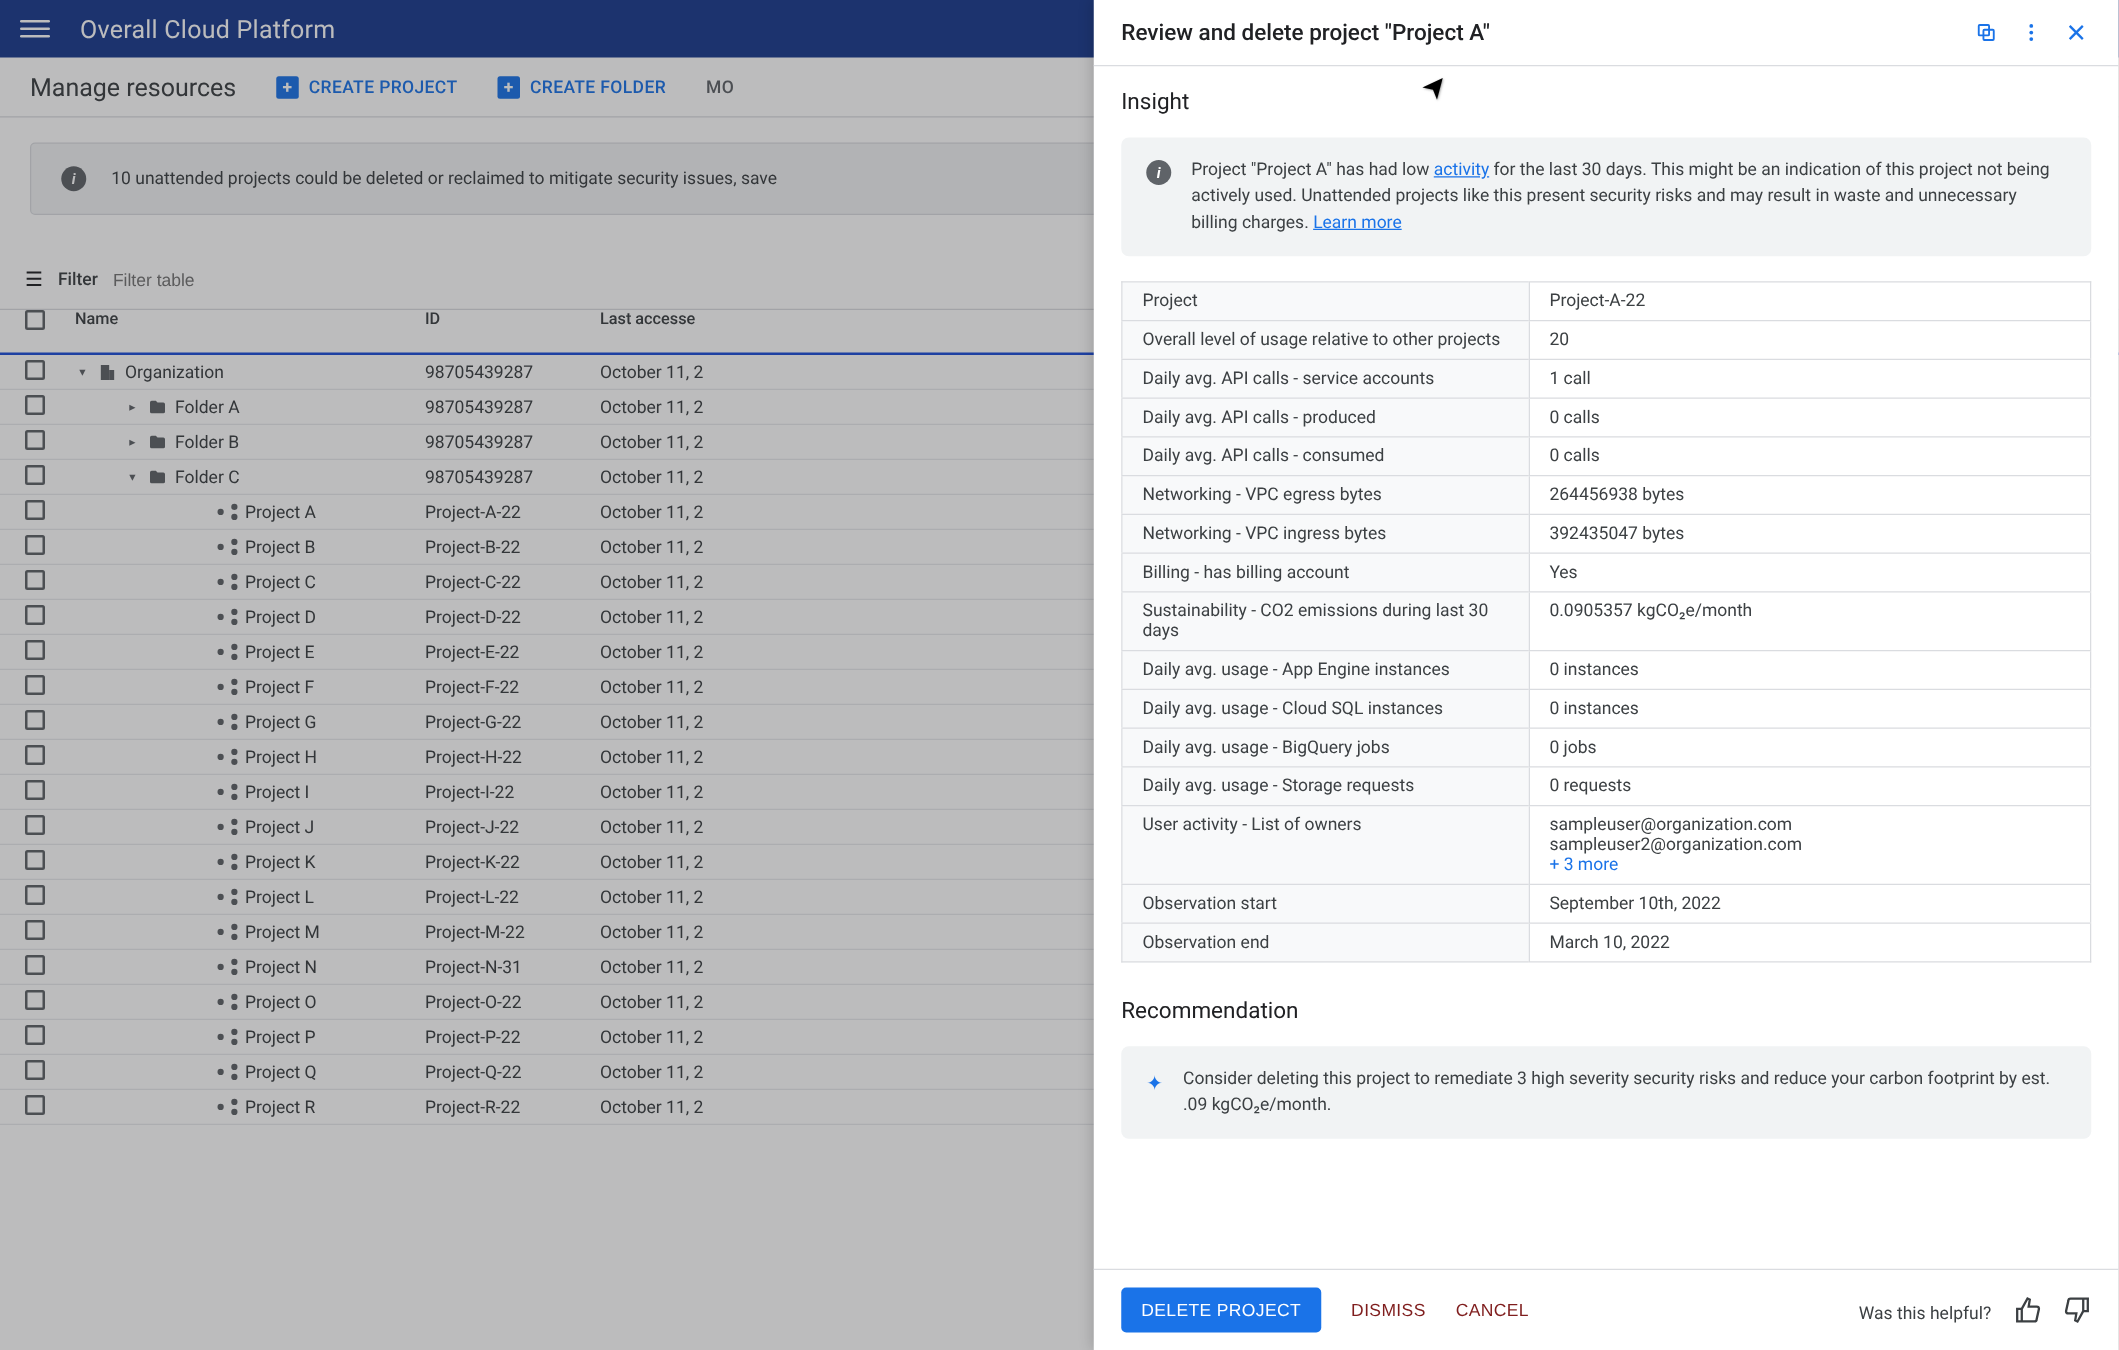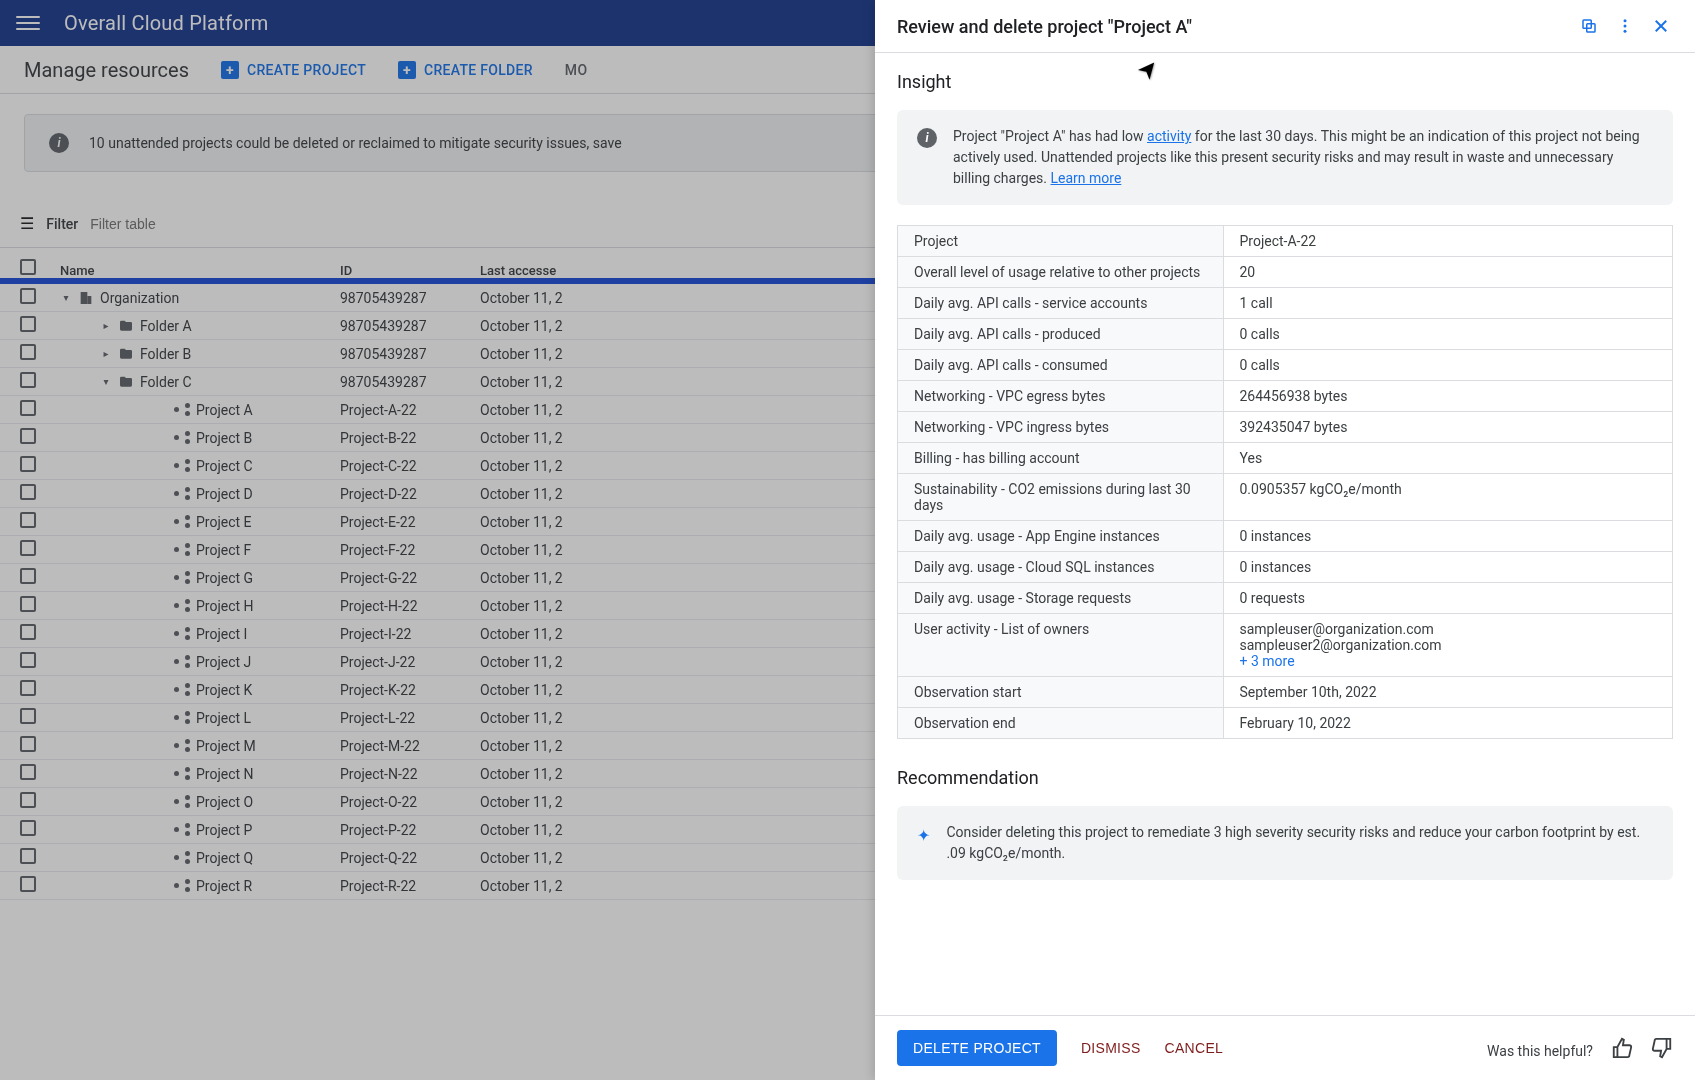--- a/index.html
+++ b/index.html
@@ -22,21 +22,21 @@
 .banner{background:#f1f3f4;border:1px solid #dadce0;border-radius:4px;padding:18px 24px;display:flex;align-items:center;gap:20px;color:#3c4043;}
 .info-circle{width:20px;height:20px;border-radius:50%;background:#5f6368;color:#fff;display:flex;align-items:center;justify-content:center;font-size:12px;font-style:italic;font-weight:700;}
 
 
 .filter-row{display:flex;align-items:center;gap:12px;padding:14px 20px;border-bottom:1px solid #dadce0;margin-top:28px;}
 .filter-icon{font-size:16px;}
 .filter-label{font-weight:500;color:#3c4043;}
 .filter-input{border:none;outline:none;font-size:14px;color:#5f6368;background:transparent;min-width:200px;}
 
 
-.thead{display:flex;align-items:flex-end;padding:0 20px;height:36px;border-bottom:6px solid #1d4ed8;font-weight:500;color:#3c4043;font-size:13px;}
+.thead{display:flex;align-items:flex-start;padding:0 20px;height:36px;border-bottom:2px solid #1d4ed8;font-weight:500;color:#3c4043;font-size:13px;}
 .col-check{width:40px;}
 .col-name{width:280px;}
 .col-id{width:140px;}
 .col-last{flex:1;}
 .chk{width:16px;height:16px;border:2px solid #5f6368;border-radius:2px;display:inline-block;}
 .trow{display:flex;align-items:center;padding:0 20px;height:28px;border-bottom:1px solid #e8eaed;font-size:14px;color:#3c4043;}
 .tree-cell{display:flex;align-items:center;gap:6px;}
 .caret{width:12px;display:inline-block;text-align:center;font-size:10px;color:#5f6368;}
 .node-icon{width:16px;height:16px;display:inline-flex;align-items:center;justify-content:center;font-size:12px;}
 .proj-icon{position:relative;width:16px;height:16px;}
@@ -376,21 +376,21 @@
       <div class="col-check"><span class="chk"></span></div>
       <div class="col-name">
         <div class="tree-cell" style="padding-left:96px">
           <span class="caret"></span>
           <span class="node-icon">
             <span class="proj-icon"></span>
           </span>
           <span>Project N</span>
         </div>
       </div>
-      <div class="col-id">Project-N-22</div>
+      <div class="col-id">Project-N-31</div>
       <div class="col-last">October 11, 2</div>
     </div>
     <div class="trow">
       <div class="col-check"><span class="chk"></span></div>
       <div class="col-name">
         <div class="tree-cell" style="padding-left:96px">
           <span class="caret"></span>
           <span class="node-icon">
             <span class="proj-icon"></span>
           </span>
@@ -519,38 +519,42 @@
           </tr>
           <tr>
             <td>Daily avg. usage - App Engine instances</td>
             <td>0 instances</td>
           </tr>
           <tr>
             <td>Daily avg. usage - Cloud SQL instances</td>
             <td>0 instances</td>
           </tr>
           <tr>
+            <td>Daily avg. usage -  BigQuery jobs</td>
+            <td>0 jobs</td>
+          </tr>
+          <tr>
             <td>Daily avg. usage - Storage requests</td>
             <td>0 requests</td>
           </tr>
           <tr>
             <td>User activity - List of owners</td>
             <td>
               <div>sampleuser@organization.com</div>
               <div>sampleuser2@organization.com</div>
               <div class="more-link">+ 3 more</div>
             </td>
           </tr>
           <tr>
             <td>Observation start</td>
             <td>September 10th, 2022</td>
           </tr>
           <tr>
             <td>Observation end</td>
-            <td>February 10, 2022</td>
+            <td>March 10, 2022</td>
           </tr>
         </tbody>
     </table>
 
     <div class="section-title" style="margin-top:28px;">Recommendation</div>
     <div class="rec-box">
       <span class="bulb">✦</span>
       <span>Consider deleting this project to remediate 3 high severity security risks and reduce your carbon footprint by est. .09 kgCO₂e/month.</span>
     </div>
   </div>

